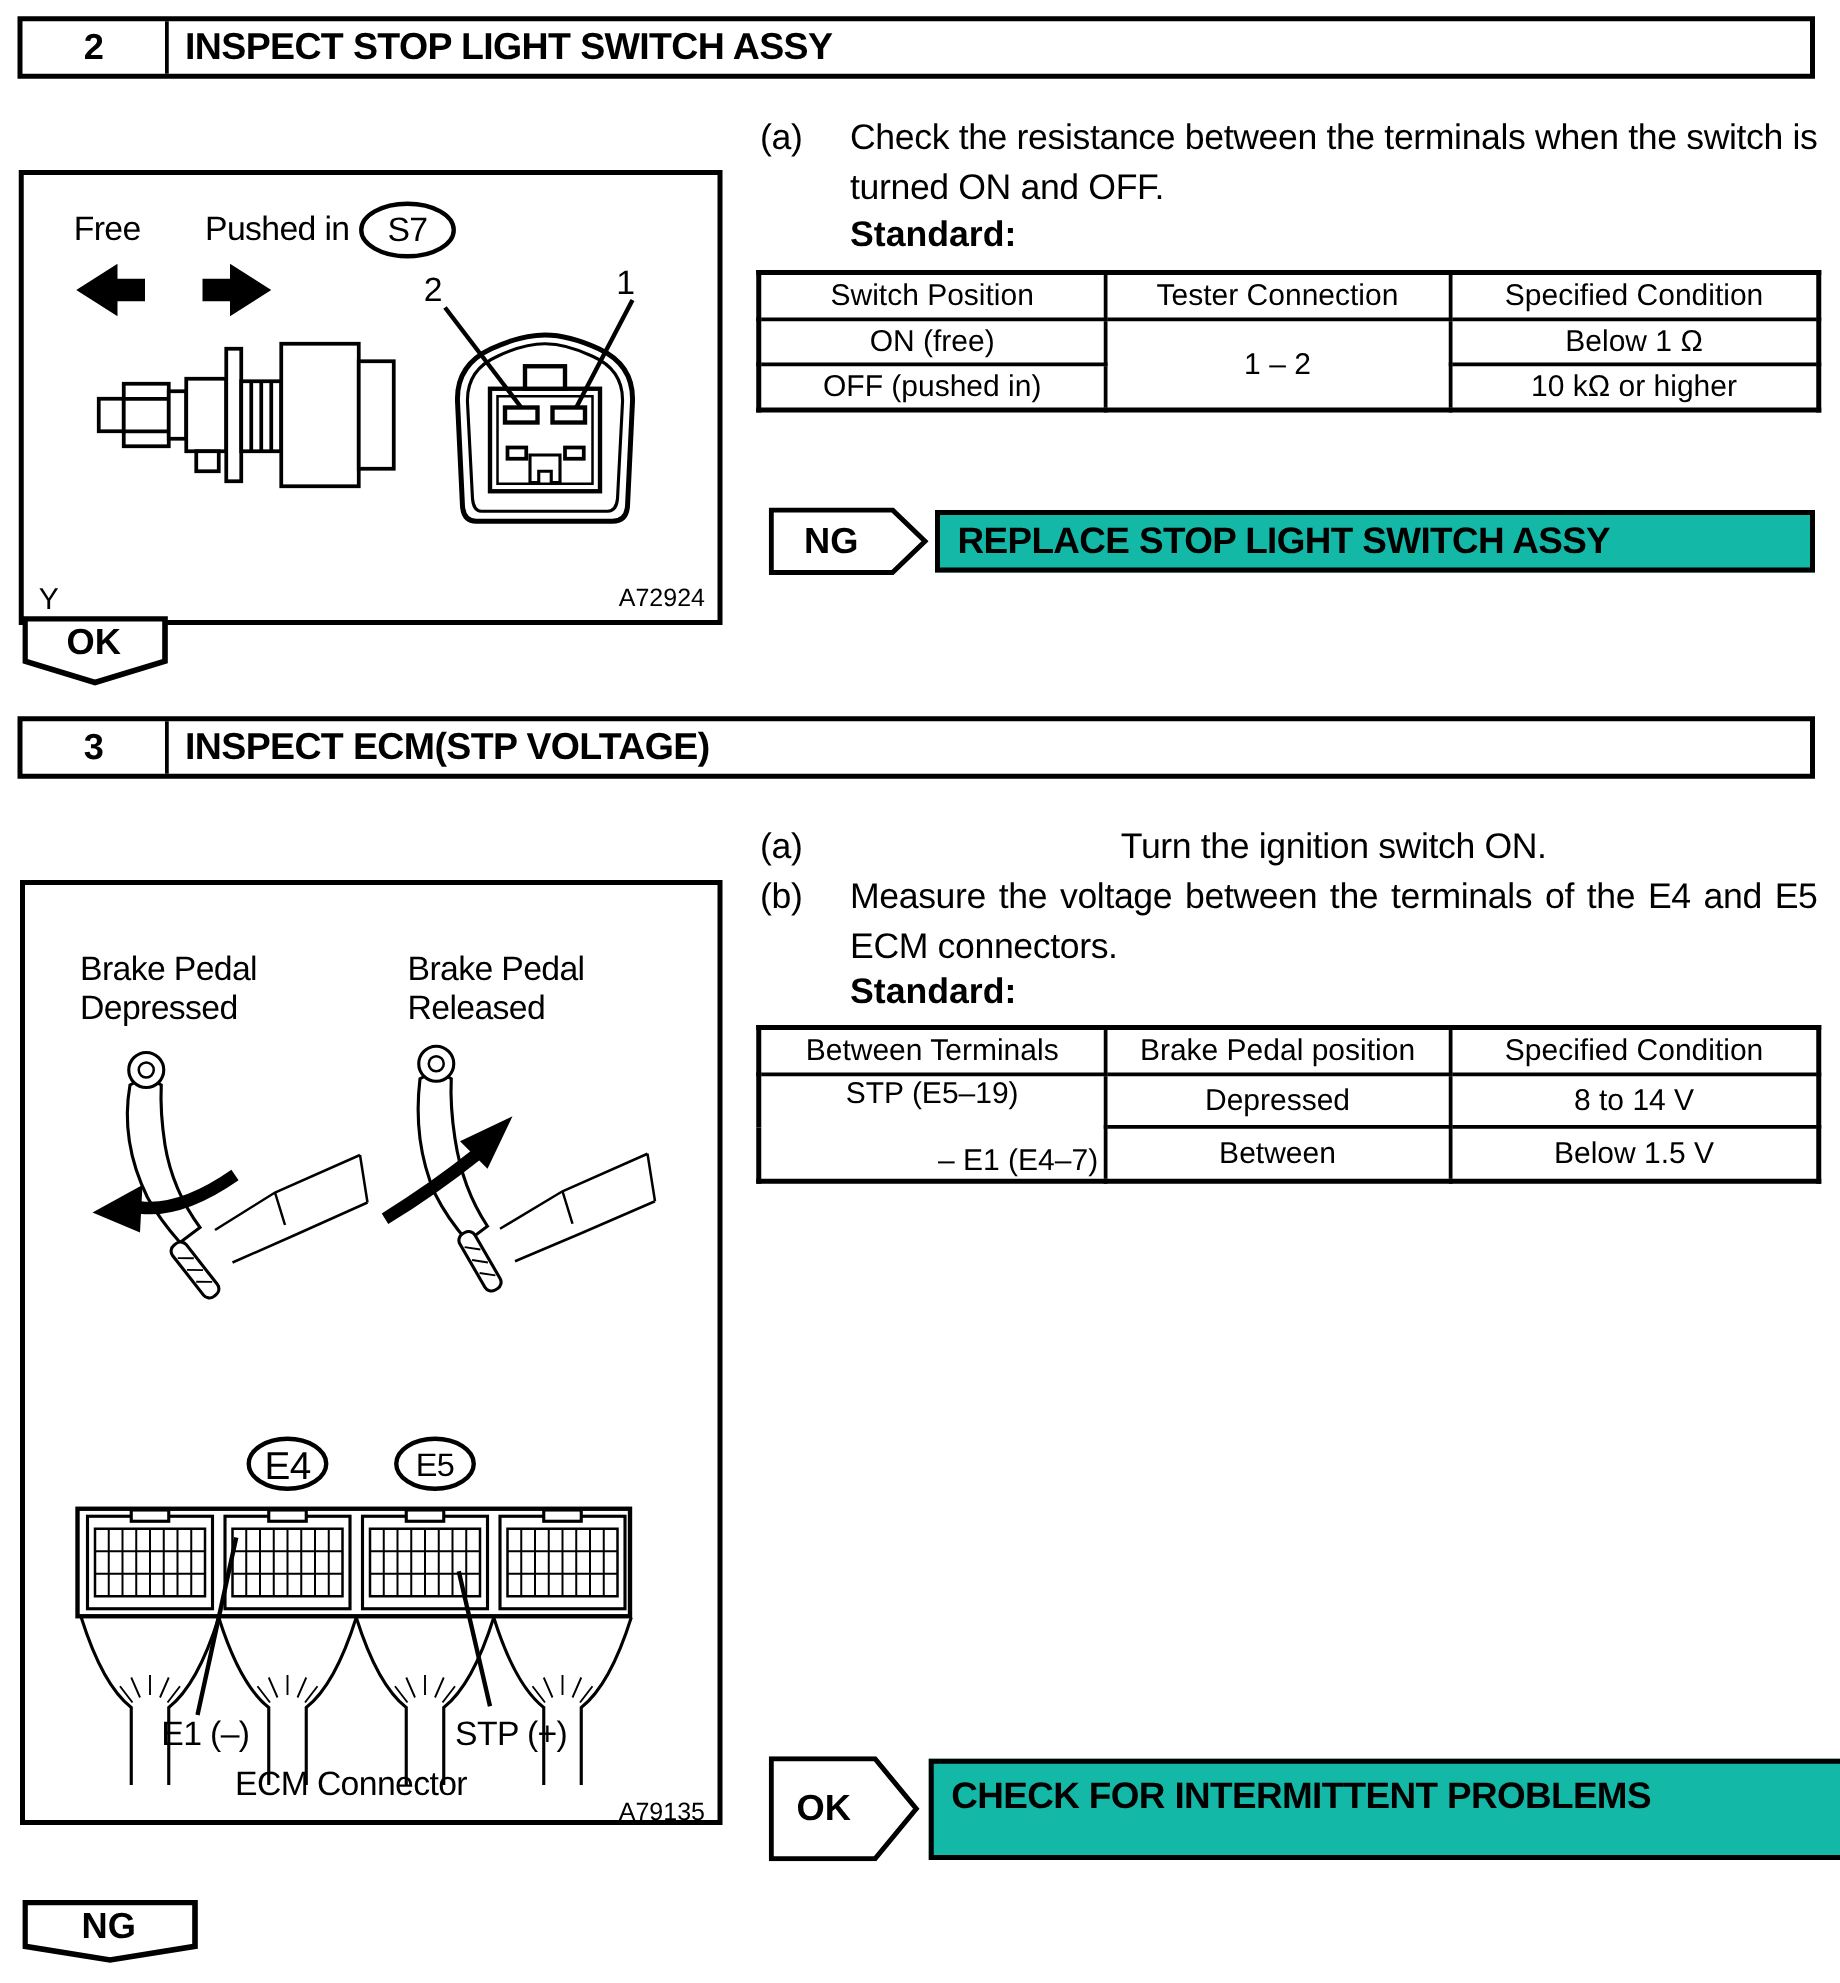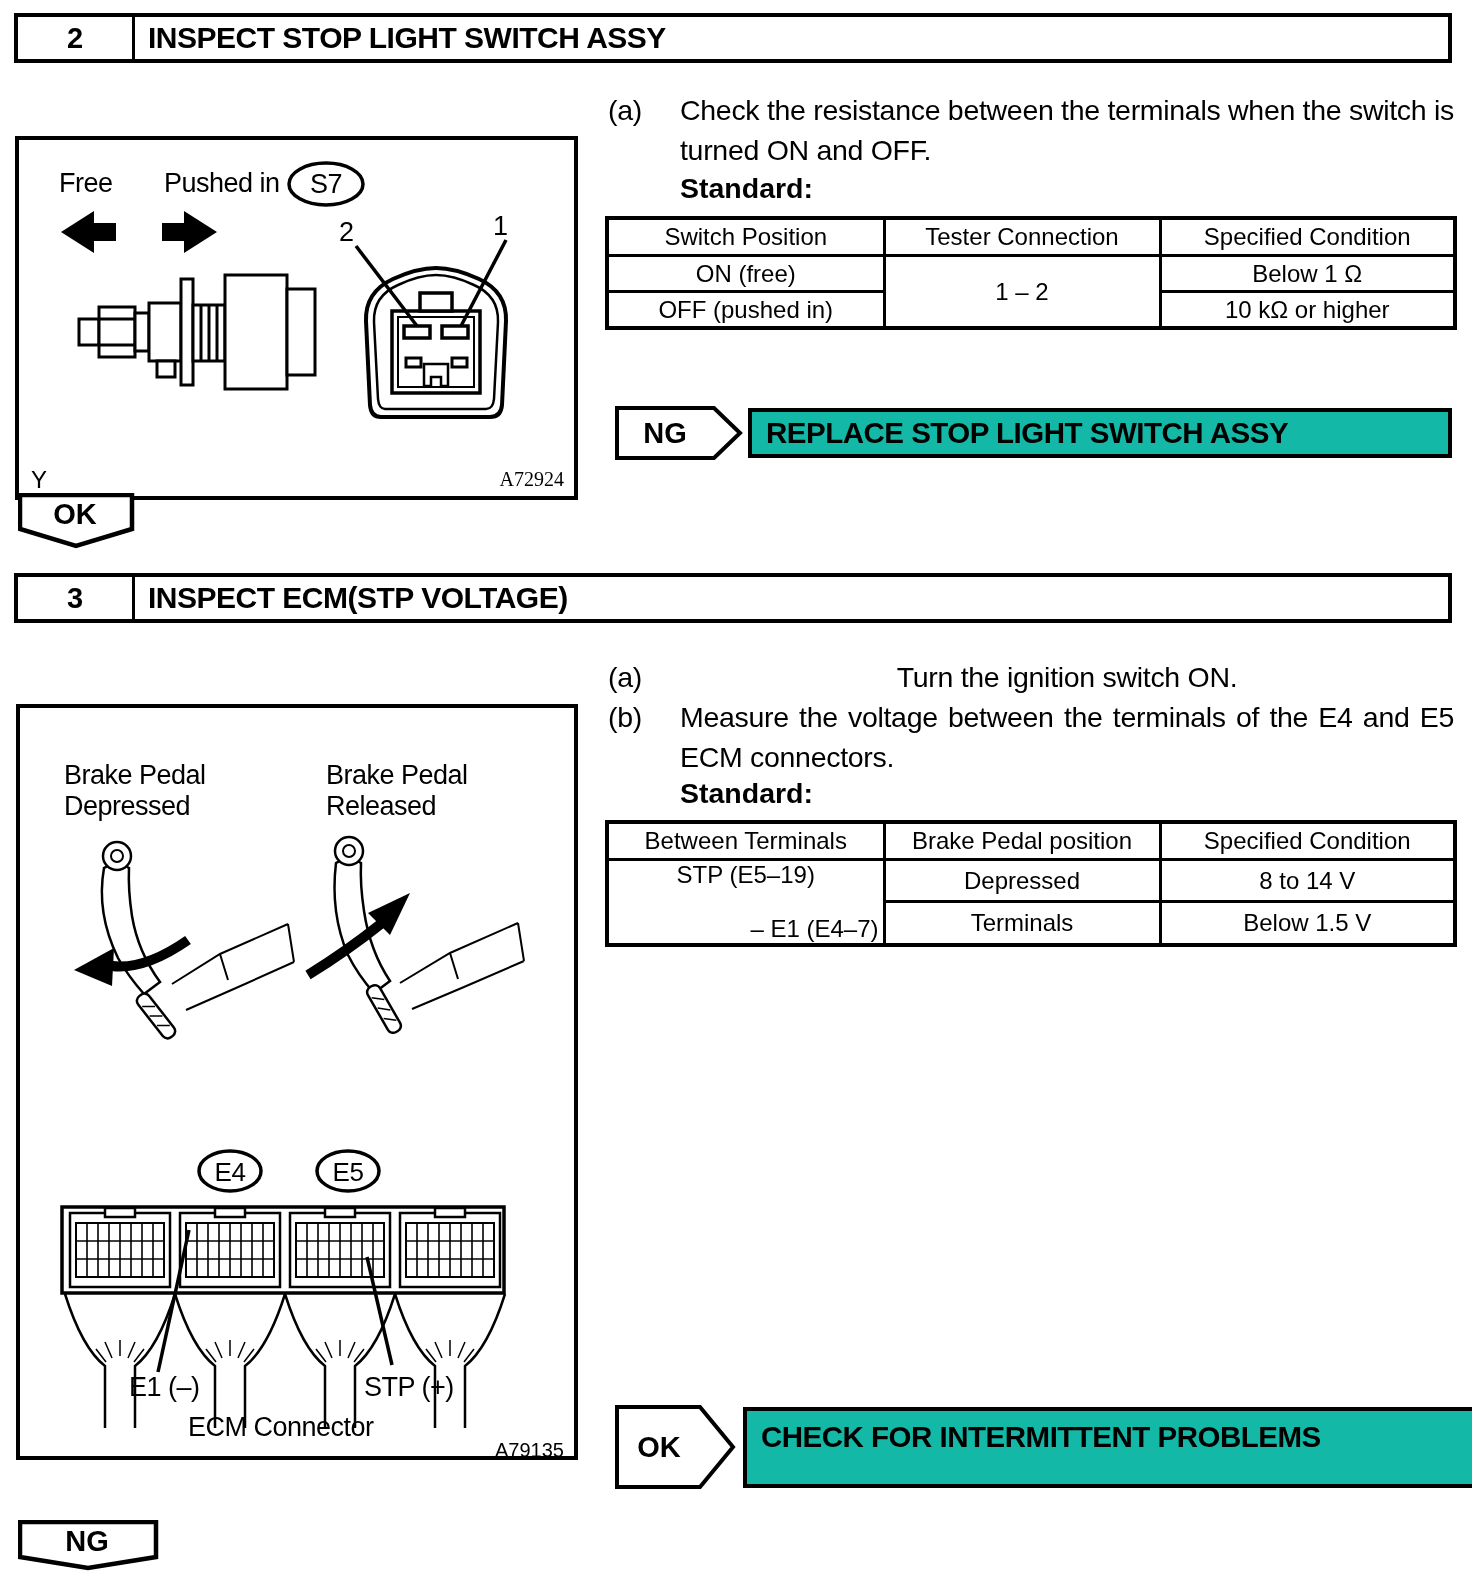--- a/index.html
+++ b/index.html
@@ -90,21 +90,21 @@
         <rect x="88" y="93" width="15" height="9" stroke-width="3"></rect>
         <path stroke-width="2.5" d="M60,99 h24 v22 h-7 v-9 h-10 v9 h-7 Z"></path>
       </g>
     </svg>
     <div class="figlabel" style="left:40px;top:28px;">Free</div>
     <div class="figlabel" style="left:145px;top:28px;">Pushed in</div>
     <div class="figlabel" style="left:270px;top:29px;width:74px;text-align:center;">S7</div>
     <div class="figlabel" style="left:320px;top:77px;">2</div>
     <div class="figlabel" style="left:474px;top:71px;">1</div>
     <div class="figlabel" style="left:12px;top:324px;font-size:24px;">Y</div>
-    <div class="figsmall" style="right:10px;top:328px;font-family:Liberation Serif, serif;">A72924</div>
+    <div class="figsmall" style="right:10px;top:328px;">A72924</div>
   </div>
 
   <div class="para" style="top:90px;">
     <span class="marker">(a)</span>
     <div class="ptext">Check the resistance between the terminals when the switch is turned ON and OFF.</div>
   </div>
   <div class="standard" style="top:172px;">Standard:</div>
 
   <table class="spec" style="top:216px;">
     <colgroup>
@@ -200,21 +200,21 @@
       <use href="#bundle" x="110"></use>
       <use href="#bundle" x="220"></use>
       <use href="#bundle" x="330"></use>
 
       <line x1="138" y1="664" x2="169" y2="522" stroke="#000" stroke-width="3.5"></line>
       <line x1="372" y1="657" x2="347" y2="549" stroke="#000" stroke-width="3.5"></line>
     </svg>
 
     <div class="figlabel" style="left:44px;top:52px;width:160px;">Brake Pedal Depressed</div>
     <div class="figlabel" style="left:306px;top:52px;width:160px;">Brake Pedal Released</div>
-    <div class="figlabel" style="left:180px;top:449px;width:60px;text-align:center;font-size:26px;">E4</div>
+    <div class="figlabel" style="left:180px;top:449px;width:60px;text-align:center;font-size:31px;">E4</div>
     <div class="figlabel" style="left:298px;top:449px;width:60px;text-align:center;font-size:26px;">E5</div>
     <div class="figlabel" style="left:109px;top:664px;">E1 (–)</div>
     <div class="figlabel" style="left:344px;top:664px;">STP (+)</div>
     <div class="figlabel" style="left:168px;top:704px;">ECM Connector</div>
     <div class="figsmall" style="right:10px;top:731px;">A79135</div>
   </div>
 
   <div class="para" style="top:657px;">
     <span class="marker">(a)</span>
     <div class="ptext short">Turn the ignition switch ON.</div>
@@ -239,21 +239,21 @@
     </tr>
     <tr>
       <td rowspan="2" class="term-cell">
         <span>STP (E5–19)</span>
         <span class="term-l2">– E1 (E4–7)</span>
       </td>
       <td>Depressed</td>
       <td>8 to 14 V</td>
     </tr>
     <tr>
-      <td>Terminals</td>
+      <td>Between</td>
       <td>Below 1.5 V</td>
     </tr>
   </tbody>
     </table>
 
   <svg class="result-pent" style="left:615px;top:1405px;" width="122" height="84" viewBox="0 0 122 84">
     <polygon points="2,2 85,2 118,42 85,82 2,82" fill="#fff" stroke="#000" stroke-width="4"></polygon>
   </svg>
   <div class="pent-label" style="left:615px;top:1431px;width:88px;text-align:center;">OK</div>
   <div class="action-box top" style="left:743px;top:1407px;width:771px;height:81px;">CHECK FOR INTERMITTENT PROBLEMS</div>

